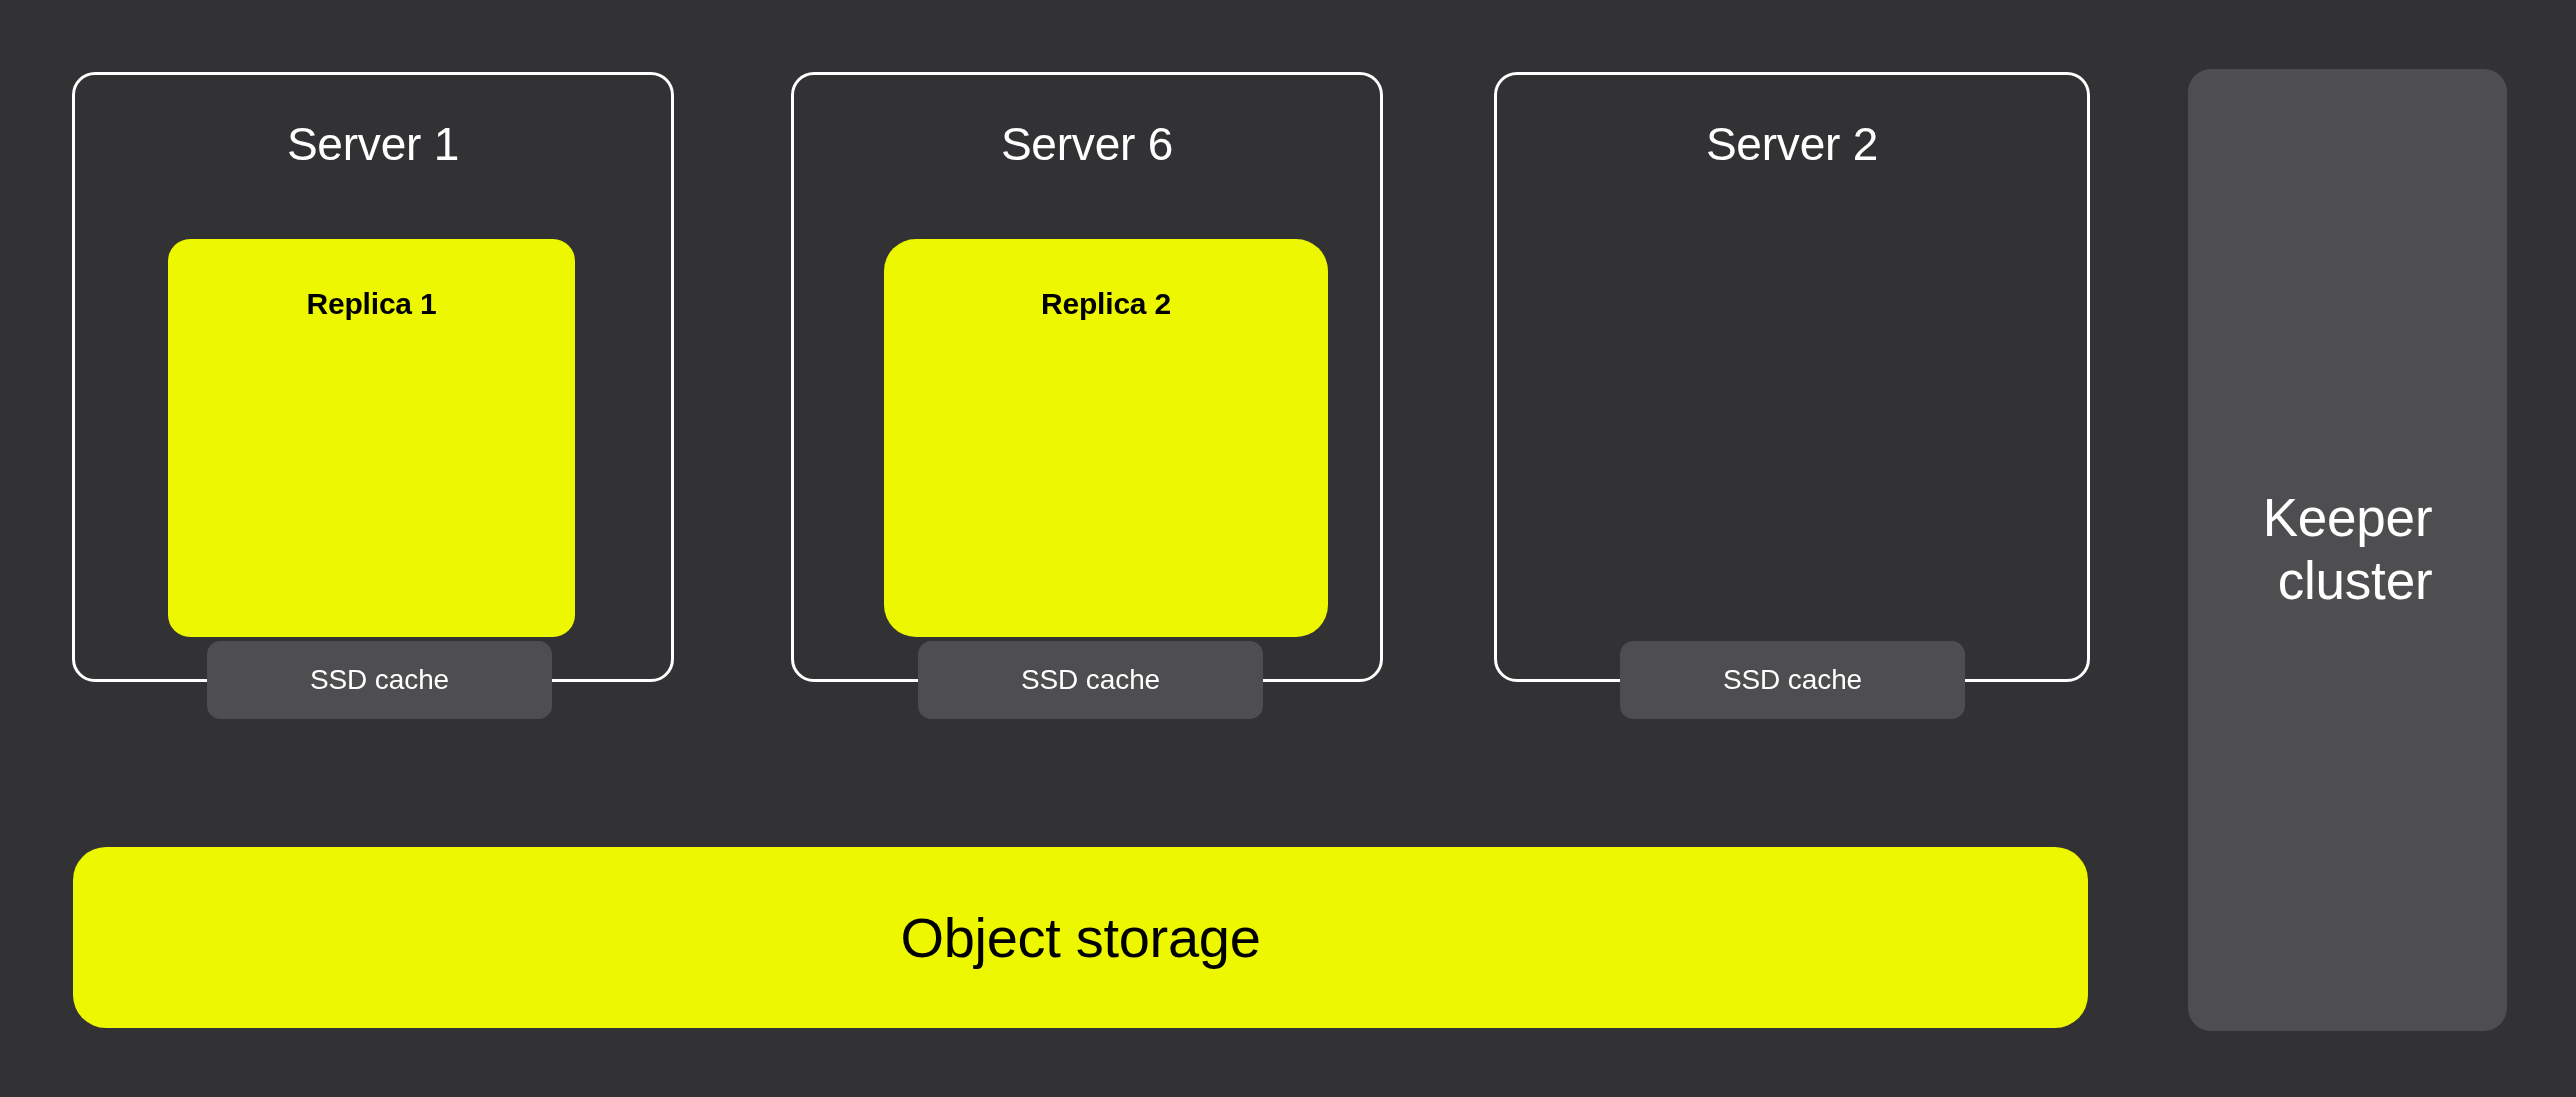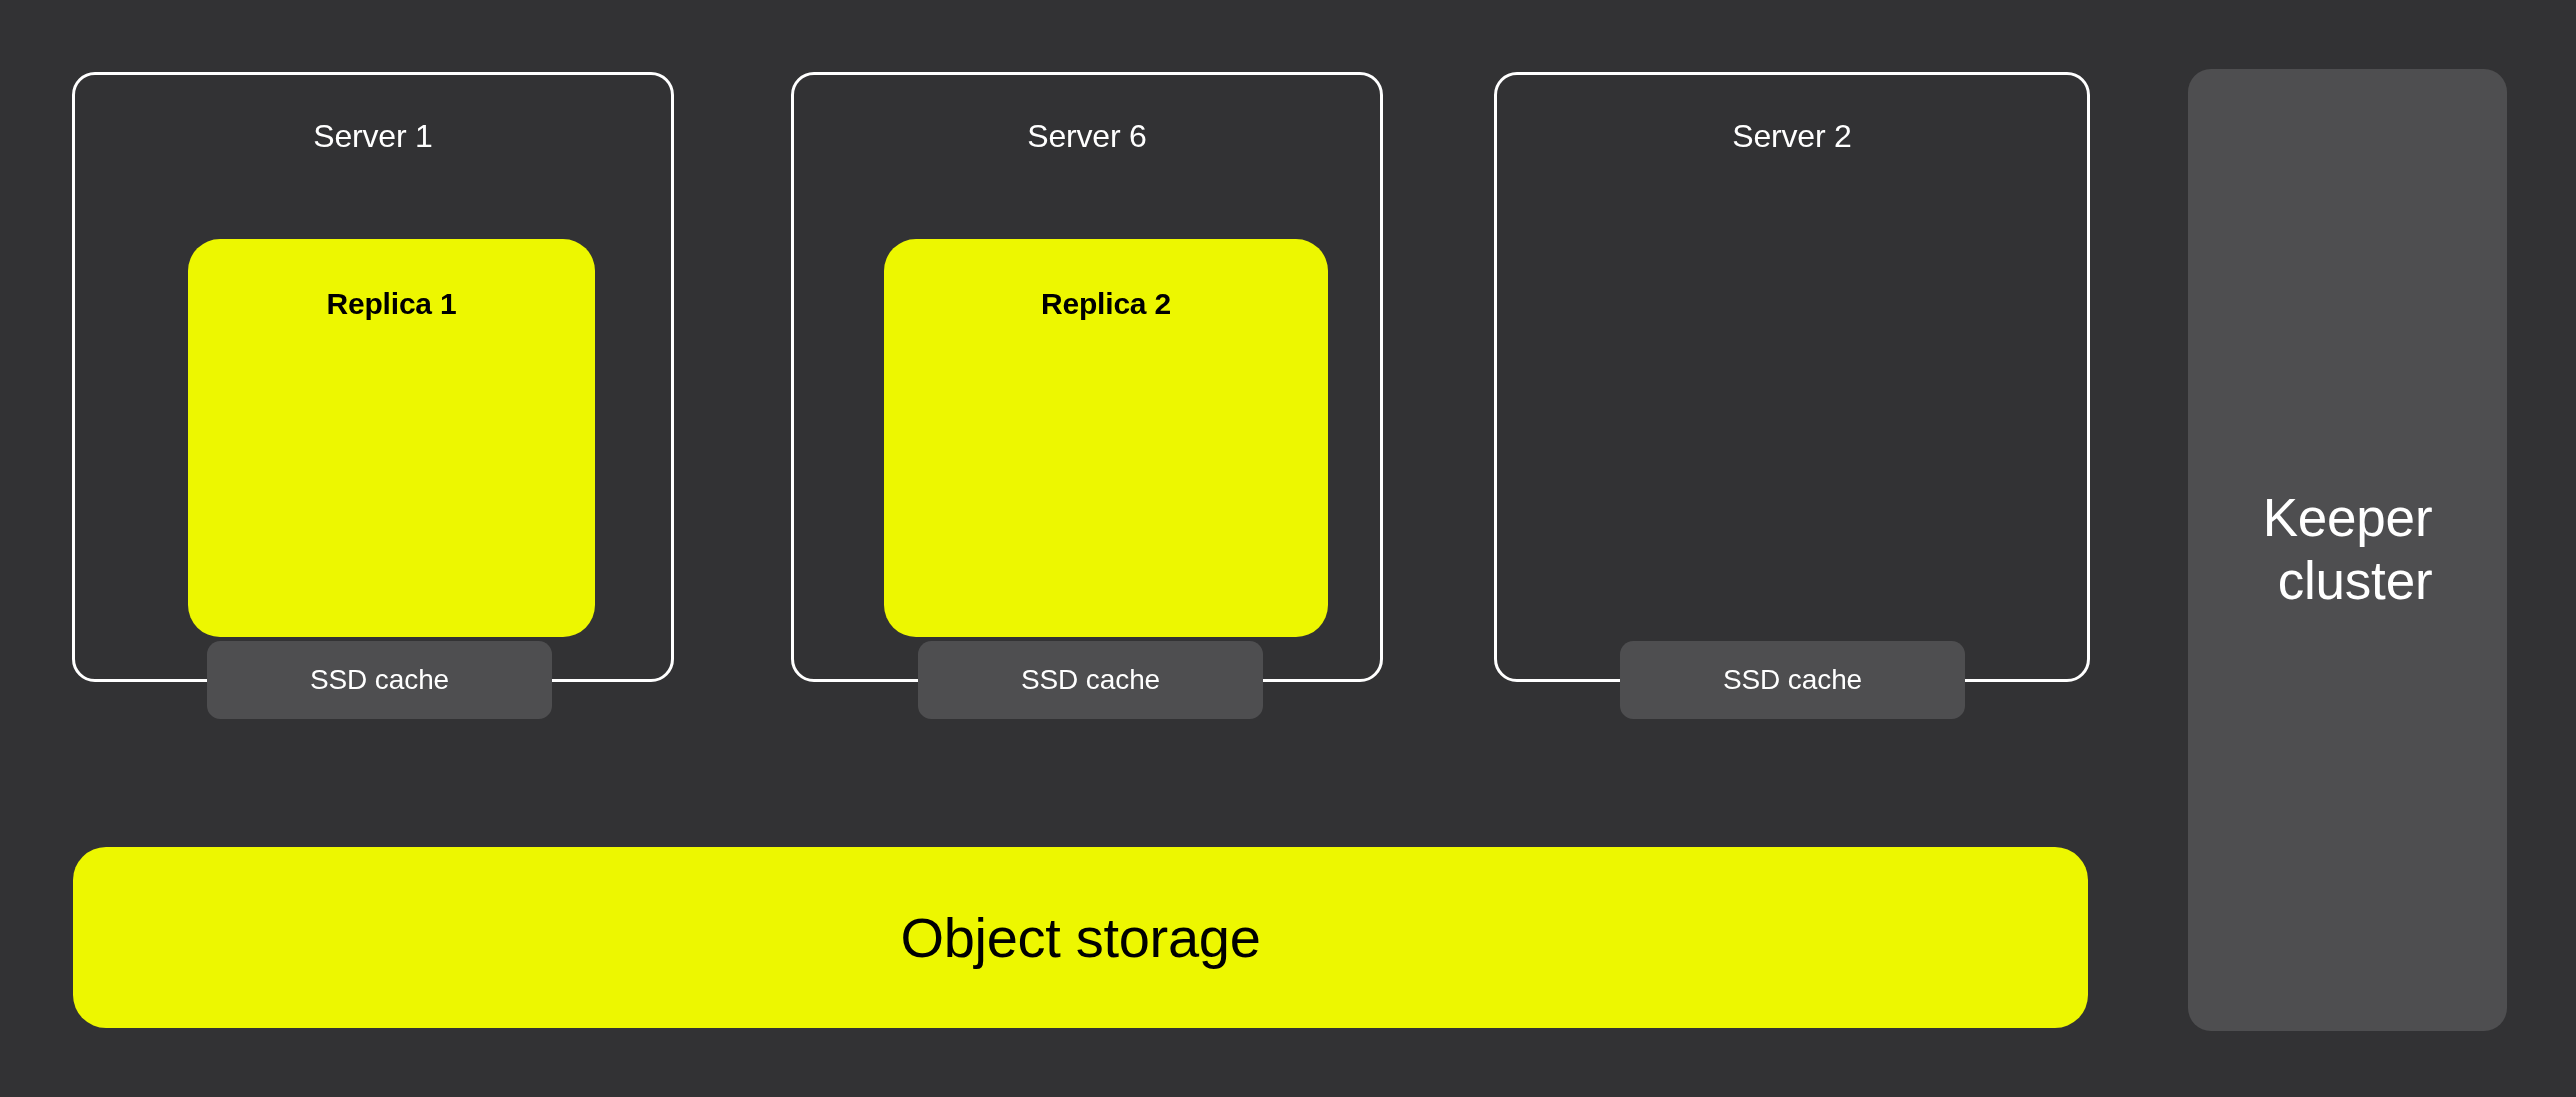--- a/index.html
+++ b/index.html
@@ -33,36 +33,36 @@
   .server-box.s2 { left: 791px;  width: 592px; }
   .server-box.s3 { left: 1494px; width: 596px; }
 
   .server-title {
     position: absolute;
     top: 44px;
     left: 0;
     right: 0;
     text-align: center;
     color: #FFFFFF;
-    font-size: 32px;
+    font-size: 46px;
     font-weight: 400;
     letter-spacing: -0.2px;
     line-height: 1.1;
     white-space: nowrap;
   }
 
   
   .replica-box {
     position: absolute;
     top: 239px;
     height: 398px;
     background: #EDF700;
     border-radius: 32px;
   }
-  .replica-box.r1 { left: 188px;  width: 407px; }
+  .replica-box.r1 { left: 168px;  width: 407px; border-radius: 22px; }
   .replica-box.r2 { left: 884px; width: 408px; padding-left: 36px; }
   .replica-box.r3 { left: 1587px; width: 407px; }
 
   .replica-label {
     position: absolute;
     top: 48px;
     left: 0;
     right: 0;
     text-align: center;
     color: #000000;

